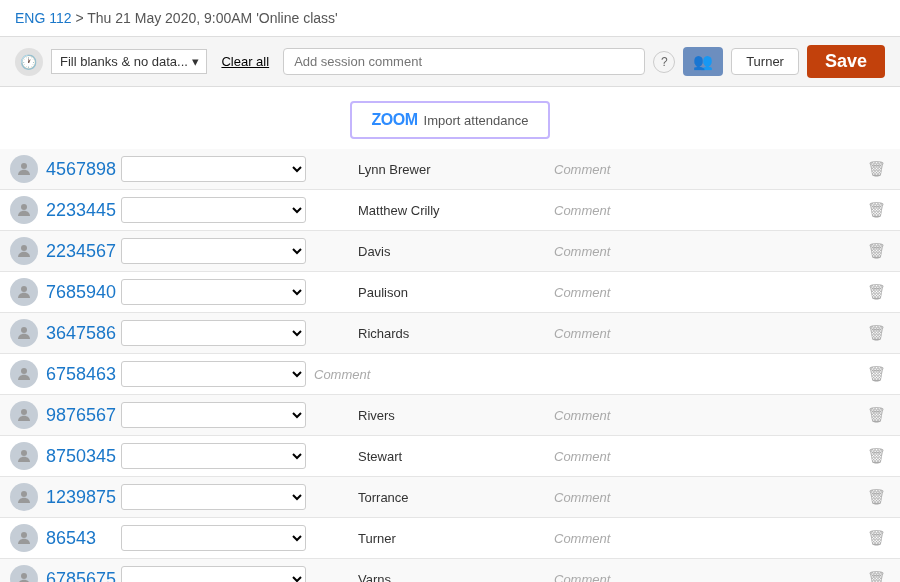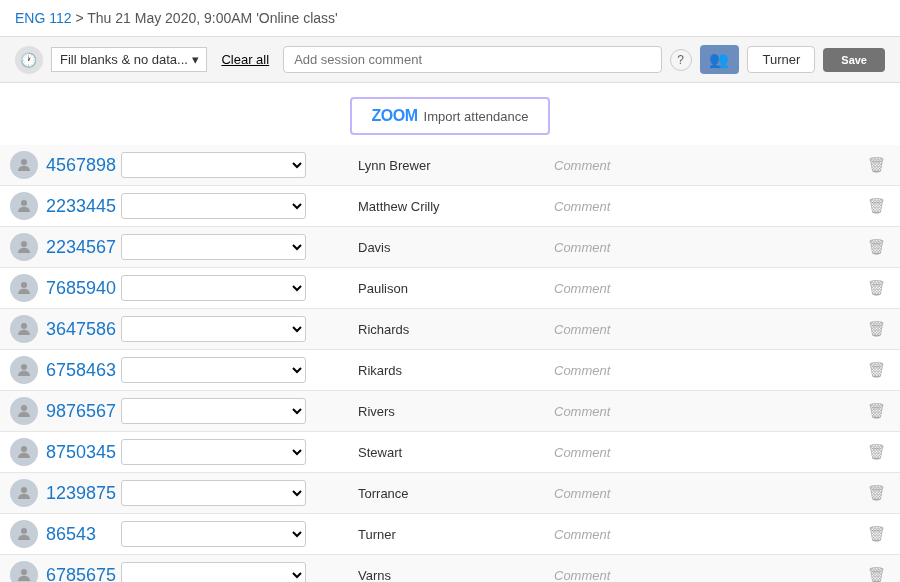--- a/index.html
+++ b/index.html
@@ -70,24 +70,24 @@
     }
     .cancel-btn {
       background: #fff;
       border: 1px solid #ccc;
       border-radius: 4px;
       padding: 5px 14px;
       font-size: 13px; color: #333;
       cursor: pointer;
     }
     .save-btn {
-      background: #737373;
+      background: #c2410c;
       border: none; border-radius: 4px;
       padding: 6px 18px;
-      font-size: 11px; color: #fff;
+      font-size: 18px; color: #fff;
       cursor: pointer; font-weight: bold;
     }
 
     .zoom-import-container {
       display: flex; justify-content: center;
       padding: 14px 0 10px;
     }
     .zoom-import-btn {
       border: 2px solid #c4b5fd;
       border-radius: 4px;
@@ -280,21 +280,20 @@
         </svg>
       </div>
       <a class="student-id">6758463</a>
       <select class="attendance-select">
         <option value=""></option>
         <option value="present">Present</option>
         <option value="absent">Absent</option>
         <option value="late">Late</option>
         <option value="excused">Excused</option>
       </select>
-      <div class="student-name">Rikards</div>
       <div class="comment-placeholder">Comment</div>
       <button class="delete-btn">🗑</button>
     </div>
     <div class="student-row">
       <div class="avatar">
         <svg width="18" height="18" viewBox="0 0 24 24" fill="#999">
           <circle cx="12" cy="8" r="4"></circle>
           <path d="M4 20c0-4 3.6-7 8-7s8 3 8 7"></path>
         </svg>
       </div>

